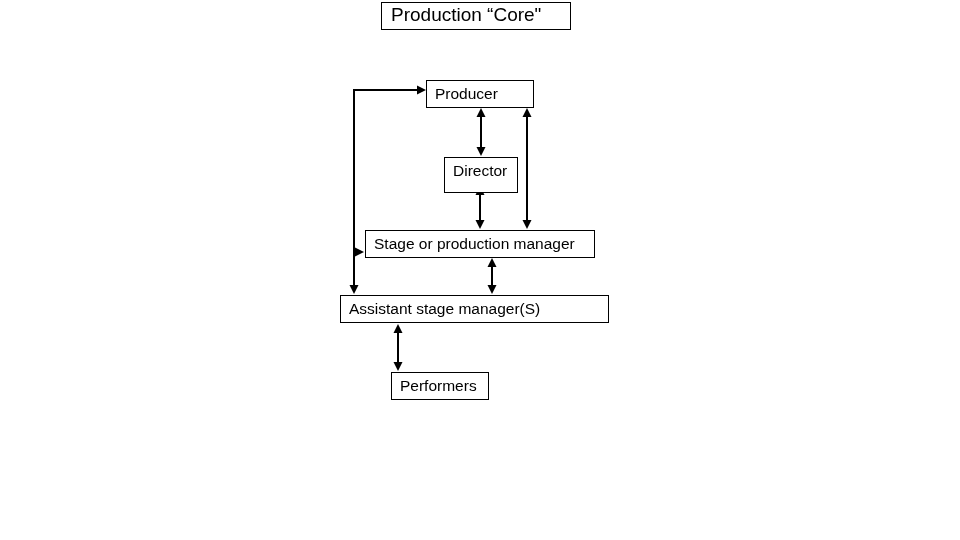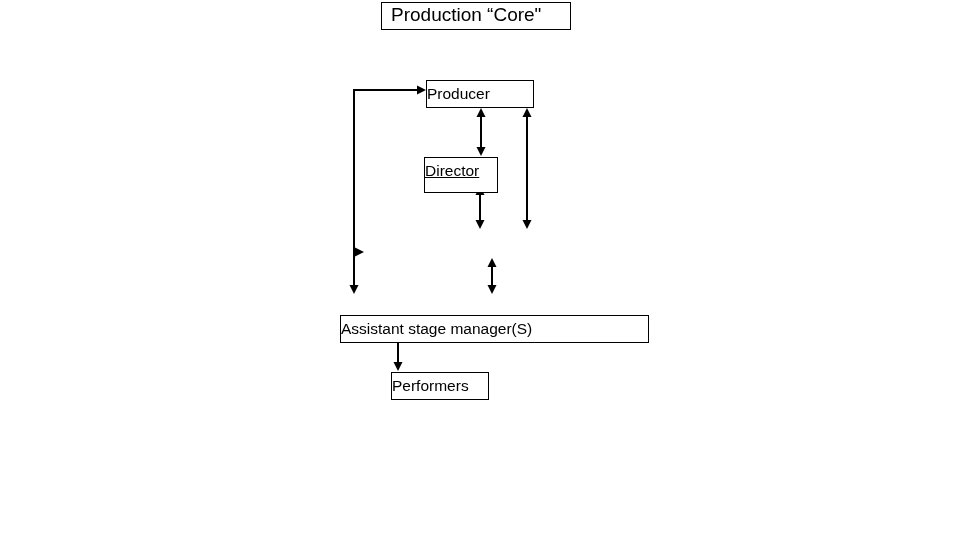--- a/index.html
+++ b/index.html
@@ -32,34 +32,35 @@
     fill: #000000;
     stroke: none;
   }
   .node {
     position: absolute;
     box-sizing: border-box;
     background: #ffffff;
     border: 1.5px solid #000000;
     font-size: 15.5px;
     line-height: 25px;
+    padding-left: 8px;
     white-space: nowrap;
     overflow: hidden;
   }
   .title-box {
     left: 381px; top: 2px;
     width: 190px; height: 28px;
     font-size: 19px;
     line-height: 24px;
     padding-left: 9px;
   }
   .producer-box  { left: 426px; top: 80px;  width: 108px; height: 28px; }
-  .director-box  { left: 424px; top: 157px; width: 74px;  height: 36px; text-decoration: underline; }
+  .director-box  { left: 444px; top: 157px; width: 74px;  height: 36px; }
   .stage-box     { left: 365px; top: 230px; width: 230px; height: 28px; }
-  .assistant-box { left: 340px; top: 295px; width: 309px; height: 28px; margin-top: 20px; }
+  .assistant-box { left: 340px; top: 295px; width: 269px; height: 28px; }
   .performers-box{ left: 345px; top: 372px; width: 98px;  height: 28px; margin-left: 46px; }
 </style>
 </head>
 <body>
 
 <div class="canvas">
 
   <svg class="connectors" viewBox="0 0 960 540" xmlns="http://www.w3.org/2000/svg">
 
     <g>
@@ -106,20 +107,23 @@
   </div>
 
   <div class="node producer-box">
     <span>Producer</span>
   </div>
 
   <div class="node director-box">
     <span>Director</span>
   </div>
 
+  <div class="node stage-box">
+    <span>Stage or production manager</span>
+  </div>
 
   <div class="node assistant-box">
     <span>Assistant stage manager(S)</span>
   </div>
 
   <div class="node performers-box">
     <span>Performers</span>
   </div>
 
 </div>

